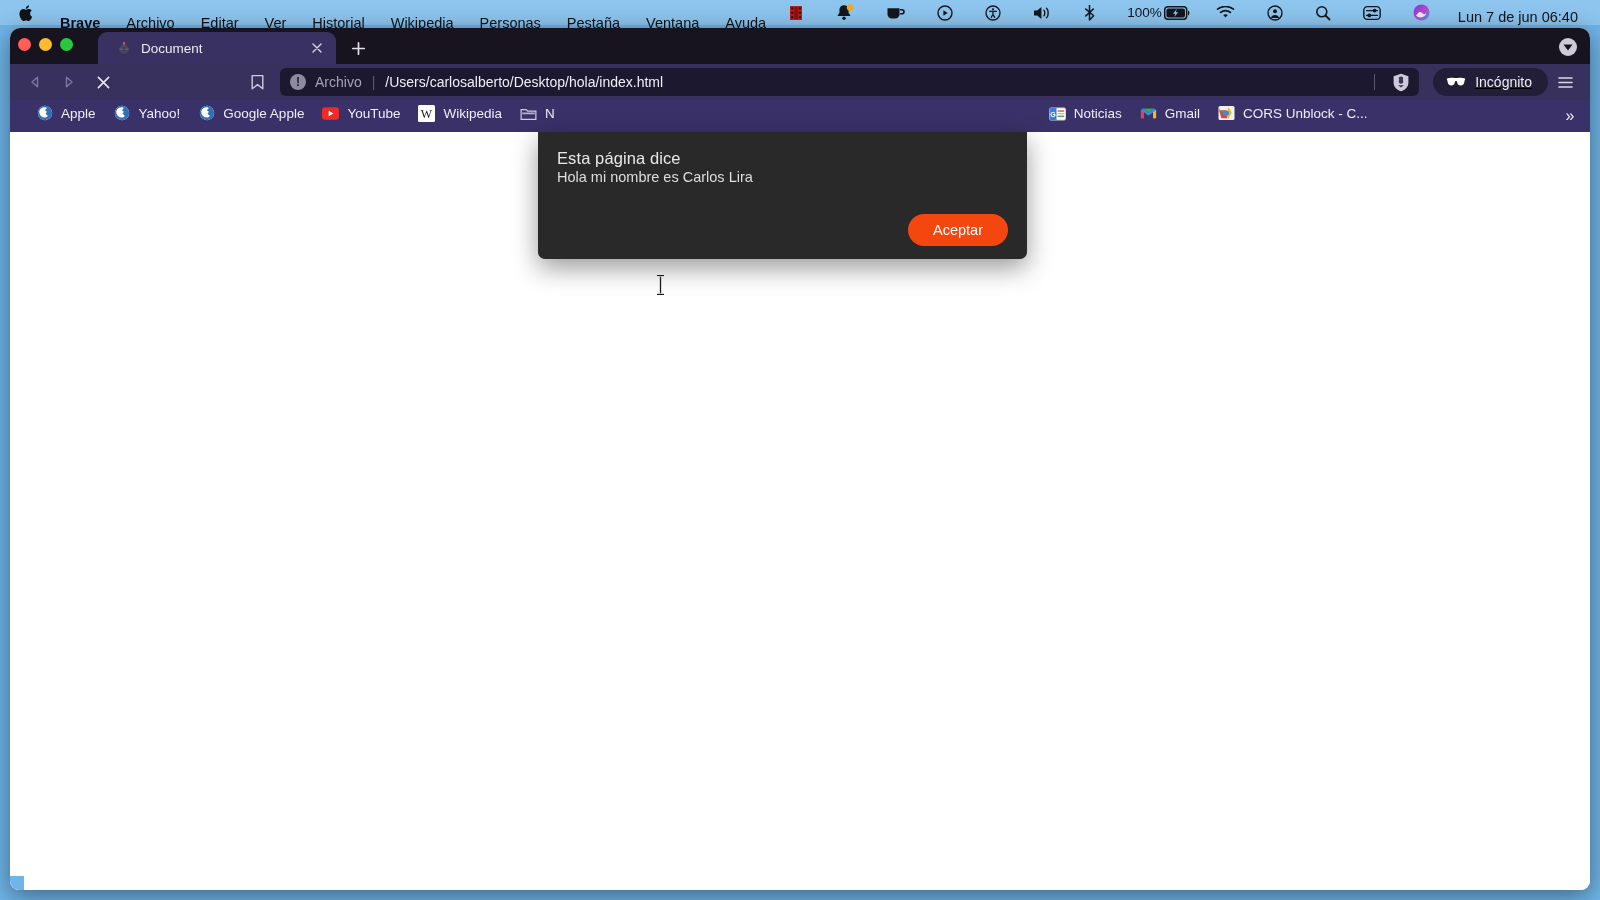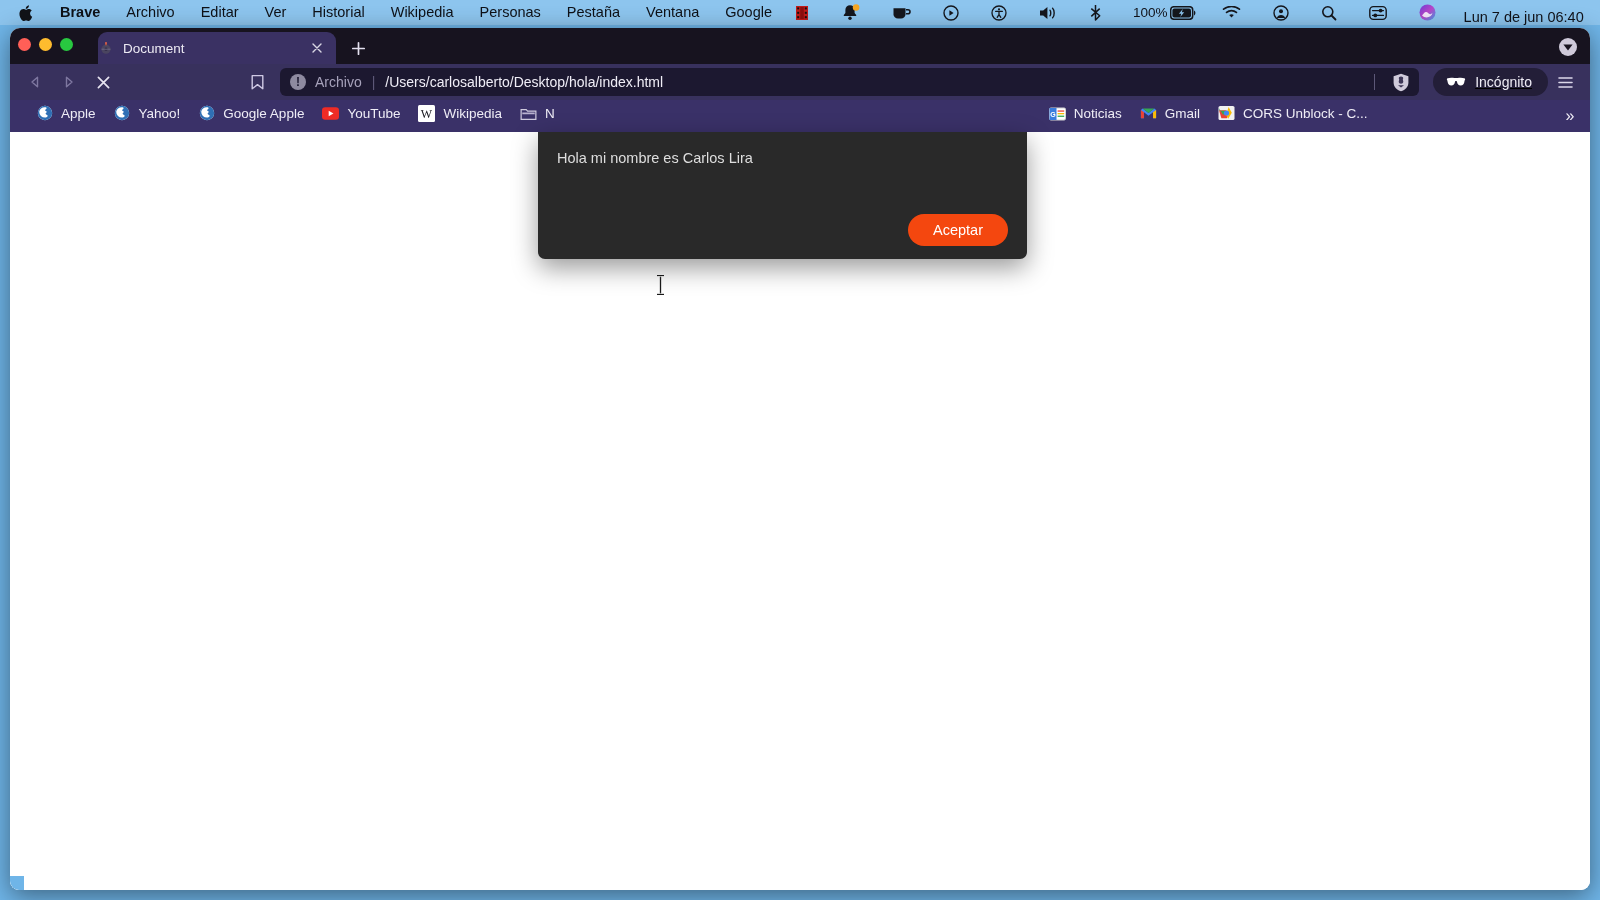--- a/index.html
+++ b/index.html
@@ -14,21 +14,21 @@
   .menubar{
     position:absolute; top:0; left:0; width:1600px; height:25px;
     background:#8dc5ee;
     display:flex; align-items:center;
     color:#11131a;
     font-size:14.5px;
     padding:0 8px 0 0;
   }
   .menubar .left{ display:flex; align-items:center; gap:0px; }
   .mb-item{
-    padding:0 13px; height:25px; line-height:25px; white-space:nowrap;
+    padding:11px 13px; height:25px; line-height:25px; white-space:nowrap;
     color:#0e1117;
   }
   .mb-item.bold{ font-weight:bold; }
   .apple-logo{ padding:0 14px 0 18px; display:flex; align-items:center; }
   .menubar .right{
     margin-left:auto; display:flex; align-items:flex-end; gap:12px;
     padding-right:8px;
   }
   .mb-status{ padding:0 10px; display:flex; align-items:center; height:25px; }
   .mb-clock{ padding-left:6px; padding-right:6px; font-size:14.5px; white-space:nowrap;}
@@ -56,21 +56,21 @@
   .dot.red{ background:#ff5f57; }
   .dot.yellow{ background:#febc2e; }
   .dot.green{ background:#28c840; }
 
   .tab{
     position:absolute; left:88px; top:4px;
     width:238px; height:32px;
     background:#3a3163;
     border-radius:9px 9px 0 0;
     display:flex; align-items:center;
-    padding:0 8px 0 0;
+    padding:0 8px 0 18px;
   }
   .tab-favicon{
     width:15px; height:15px; flex:0 0 15px; margin-right:10px;
     display:flex; align-items:center; justify-content:center;
   }
   .tab-title{
     color:#eceaf3; font-size:13.5px; flex:1 1 auto;
     white-space:nowrap; overflow:hidden; text-overflow:ellipsis;
   }
   .tab-close{
@@ -190,21 +190,21 @@
       </div>
       <div class="mb-item bold">Brave</div>
       <div class="mb-item">Archivo</div>
       <div class="mb-item">Editar</div>
       <div class="mb-item">Ver</div>
       <div class="mb-item">Historial</div>
       <div class="mb-item">Wikipedia</div>
       <div class="mb-item">Personas</div>
       <div class="mb-item">Pestaña</div>
       <div class="mb-item">Ventana</div>
-      <div class="mb-item">Google</div>
+      <div class="mb-item">Ayuda</div>
     </div>
 
     <div class="right">
       <div class="mb-status">
         <svg width="14" height="16" viewBox="0 0 14 16">
             <rect x="1" y="1" width="12" height="14" fill="#c11b1b"></rect>
             <rect x="2.2" y="2.4" width="2" height="2" fill="#111"></rect>
             <rect x="2.2" y="6.8" width="2" height="2" fill="#111"></rect>
             <rect x="2.2" y="11.2" width="2" height="2" fill="#111"></rect>
             <rect x="9.8" y="2.4" width="2" height="2" fill="#111"></rect>
@@ -500,20 +500,21 @@
         </span>
         <span class="txt">CORS Unblock - C...</span>
       </div>
 
       <div class="bm-overflow">»</div>
     </div>
 
     <div class="page">
 
       <div class="dialog">
+        <div class="dlg-title">Esta página dice</div>
         <div class="dlg-msg">Hola mi nombre es Carlos Lira</div>
         <div class="dlg-actions">
           <button class="dlg-ok">Aceptar</button>
         </div>
       </div>
 
       <div class="cursor-ibeam">
         <svg width="11" height="22" viewBox="0 0 11 22">
             <path fill="none" stroke="#1a1a1a" stroke-width="1.3" d="M2 1.6h7M2 20.4h7M5.5 1.6v18.8"></path>
             <path fill="none" stroke="#e8e8e8" stroke-width="0.7" d="M2.2 2.6h6.6M2.2 19.4h6.6"></path>

